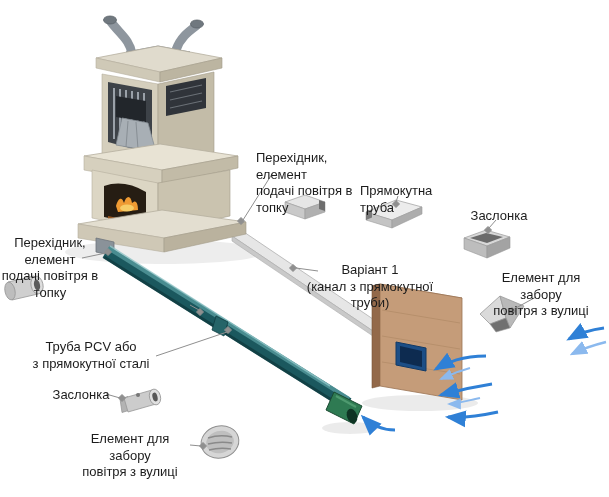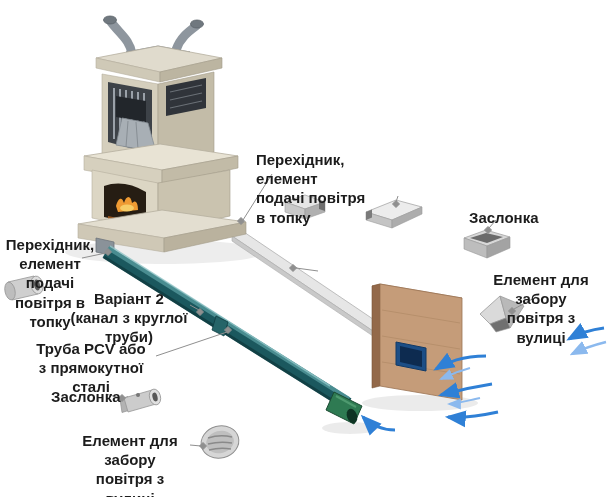--- a/index.html
+++ b/index.html
@@ -3,21 +3,21 @@
 <meta charset="utf-8">
 <style>
   html,body{margin:0;padding:0;background:#fff;}
   .stage{
     position:relative;width:609px;height:497px;background:#ffffff;overflow:hidden;
     font-family:"Liberation Sans", sans-serif;
   }
   .stage svg{position:absolute;left:0;top:0;}
   .lbl{
     position:absolute;
-    font-size:15px;font-weight:bold;line-height:1.28;color:#1c1c1c;
+    font-size:13px;font-weight:normal;line-height:1.28;color:#1c1c1c;
     text-align:center;z-index:5;
   }
   .lbl.left{text-align:left;}
 </style>
 </head>
 <body>
 
 <div class="stage">
 
   <svg width="609" height="497" viewBox="0 0 609 497">
@@ -205,40 +205,43 @@
       <line x1="536" y1="297" x2="514" y2="309"></line>
       <polygon points="508.5,311 512,307.5 515.5,311 512,314.5"></polygon>
     </g>
   </svg>
 
   <div class="lbl left" style="left:256px;top:150px;width:116px">
     <div>Перехідник, елемент</div>
     <div>подачі повітря в топку</div>
   </div>
 
+  <div class="lbl left" style="left:360px;top:183px;width:100px">
+    <div>Прямокутна труба</div>
+  </div>
 
   <div class="lbl" style="left:469px;top:208px;width:60px">
     <div>Заслонка</div>
   </div>
 
   <div class="lbl" style="left:0px;top:235px;width:100px">
     <div>Перехідник, елемент</div>
     <div>подачі повітря в топку</div>
   </div>
 
+  <div class="lbl" style="left:300px;top:262px;width:140px">
+    <div>Варіант 1</div>
+    <div>(канал з прямокутної труби)</div>
+  </div>
 
   <div class="lbl" style="left:481px;top:270px;width:120px">
     <div>Елемент для забору</div>
     <div>повітря з вулиці</div>
   </div>
 
-  <div class="lbl" style="left:64px;top:289px;width:130px">
-    <div>Варіант 2</div>
-    <div>(канал з круглої труби)</div>
-  </div>
 
   <div class="lbl" style="left:26px;top:339px;width:130px">
     <div>Труба PCV або</div>
     <div>з прямокутної сталі</div>
   </div>
 
   <div class="lbl" style="left:51px;top:387px;width:60px">
     <div>Заслонка</div>
   </div>
 

